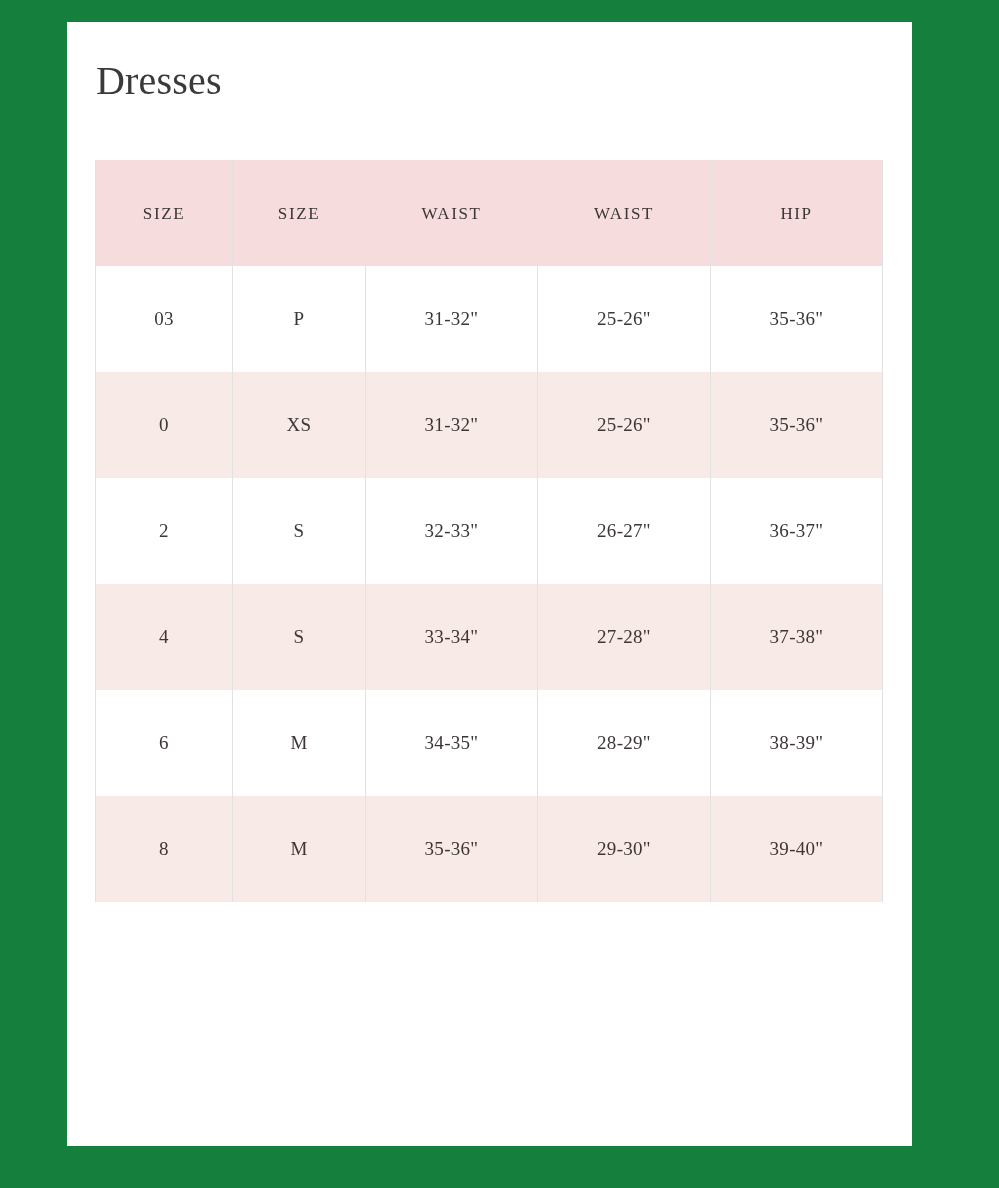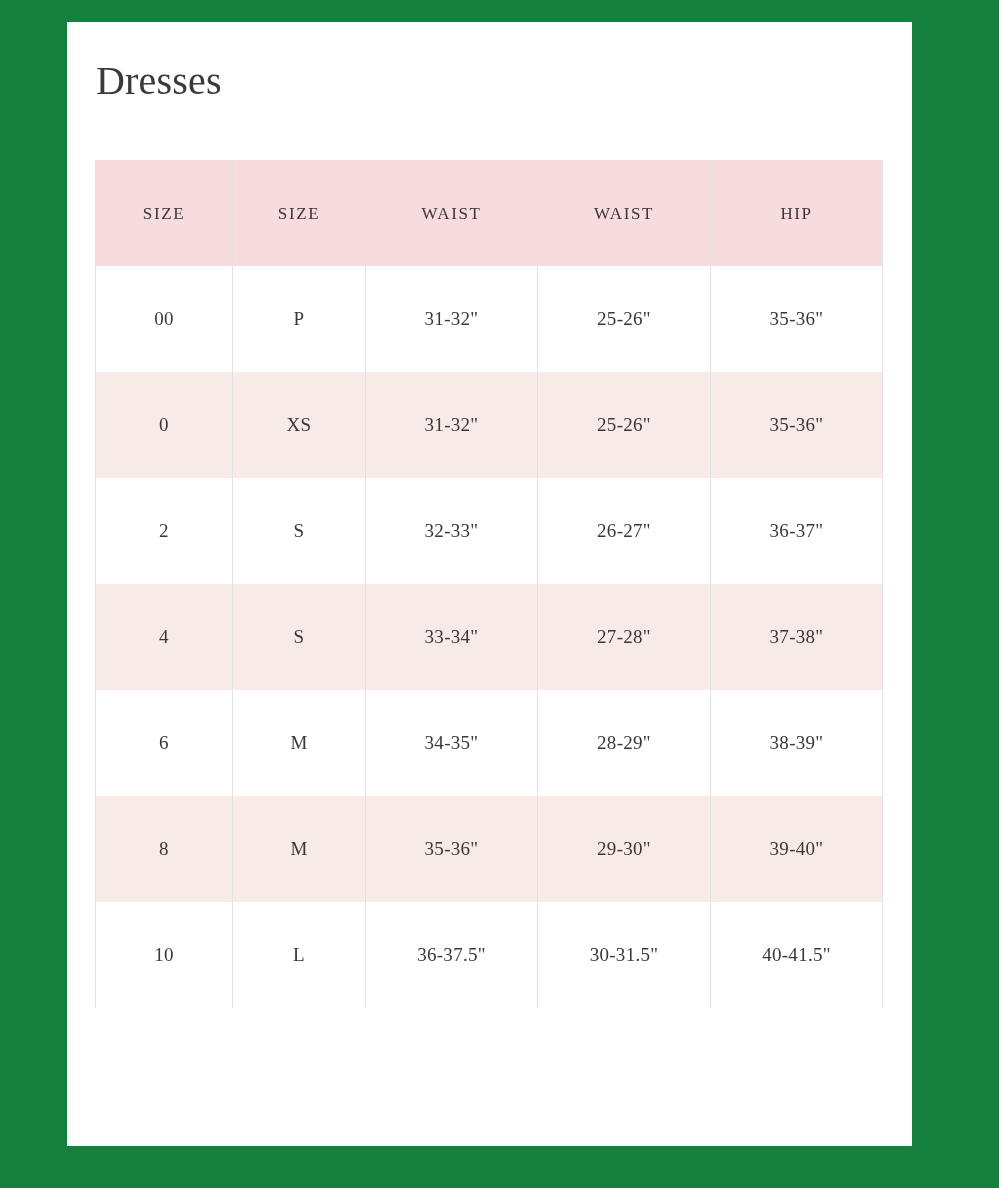--- a/index.html
+++ b/index.html
@@ -127,21 +127,21 @@
           <tr>
             <th>SIZE</th>
             <th>SIZE</th>
             <th>WAIST</th>
             <th>WAIST</th>
             <th>HIP</th>
           </tr>
         </thead>
         <tbody>
           <tr class="row-white">
-            <td>00</td>
+            <td>03</td>
             <td>P</td>
             <td>31-32"</td>
             <td>25-26"</td>
             <td>35-36"</td>
           </tr>
           <tr class="row-tint">
             <td>0</td>
             <td>XS</td>
             <td>31-32"</td>
             <td>25-26"</td>
@@ -168,27 +168,20 @@
             <td>28-29"</td>
             <td>38-39"</td>
           </tr>
           <tr class="row-tint">
             <td>8</td>
             <td>M</td>
             <td>35-36"</td>
             <td>29-30"</td>
             <td>39-40"</td>
           </tr>
-          <tr class="row-white">
-            <td>10</td>
-            <td>L</td>
-            <td>36-37.5"</td>
-            <td>30-31.5"</td>
-            <td>40-41.5"</td>
-          </tr>
         </tbody>
       </table>
     </div>
 
   </div>
 
   <div id="scrollbar-track">
     
   </div>
 

